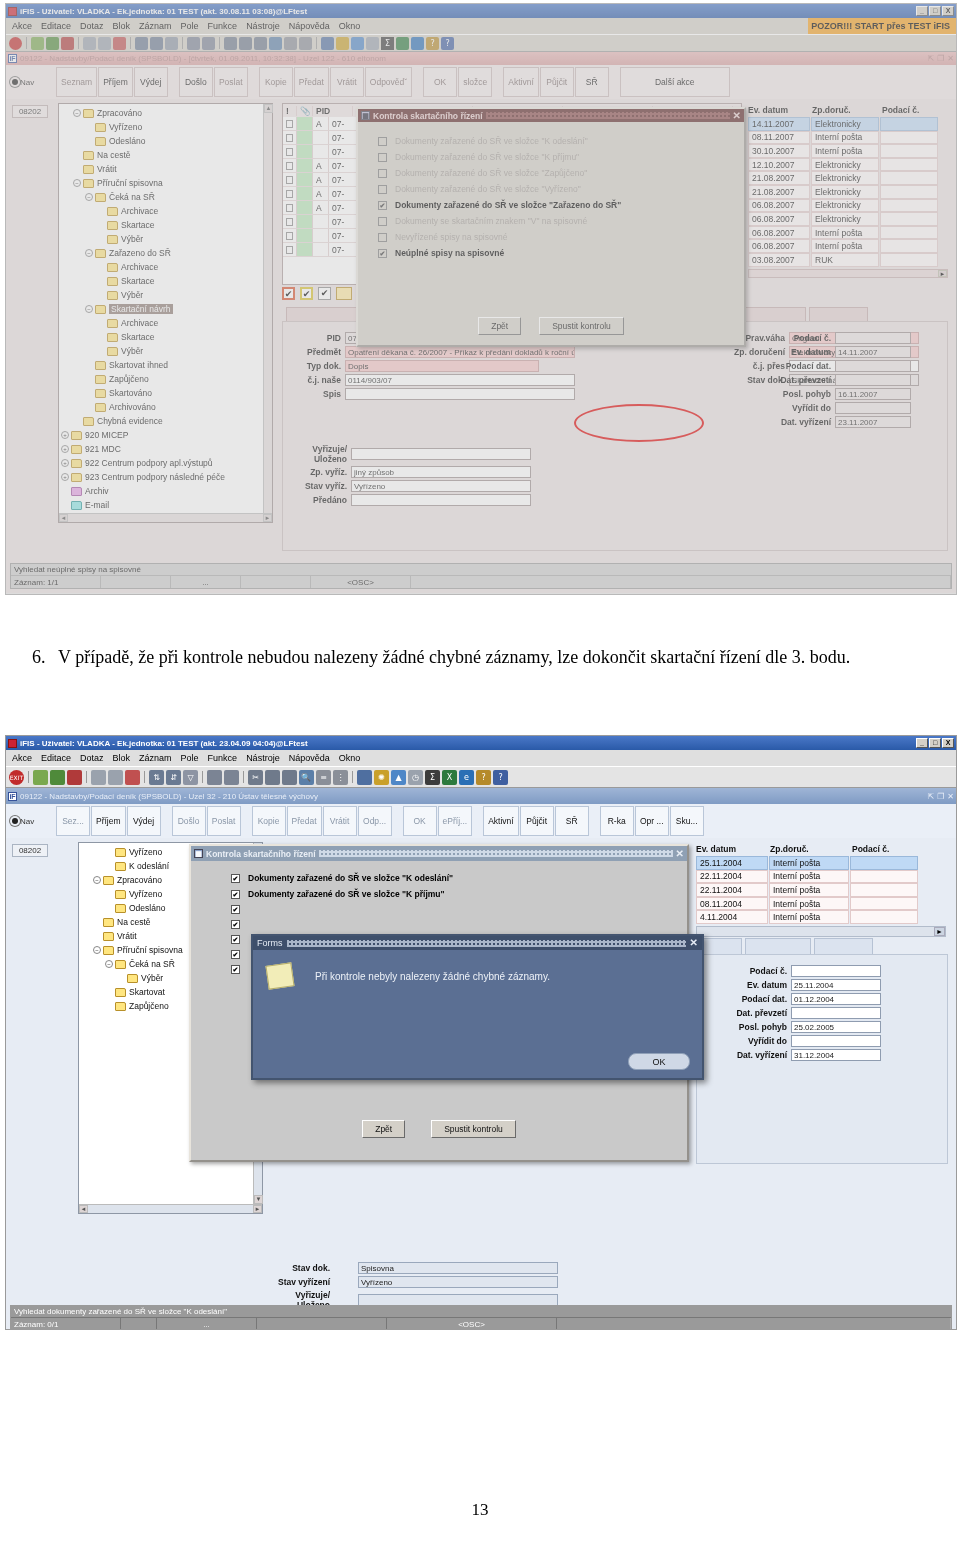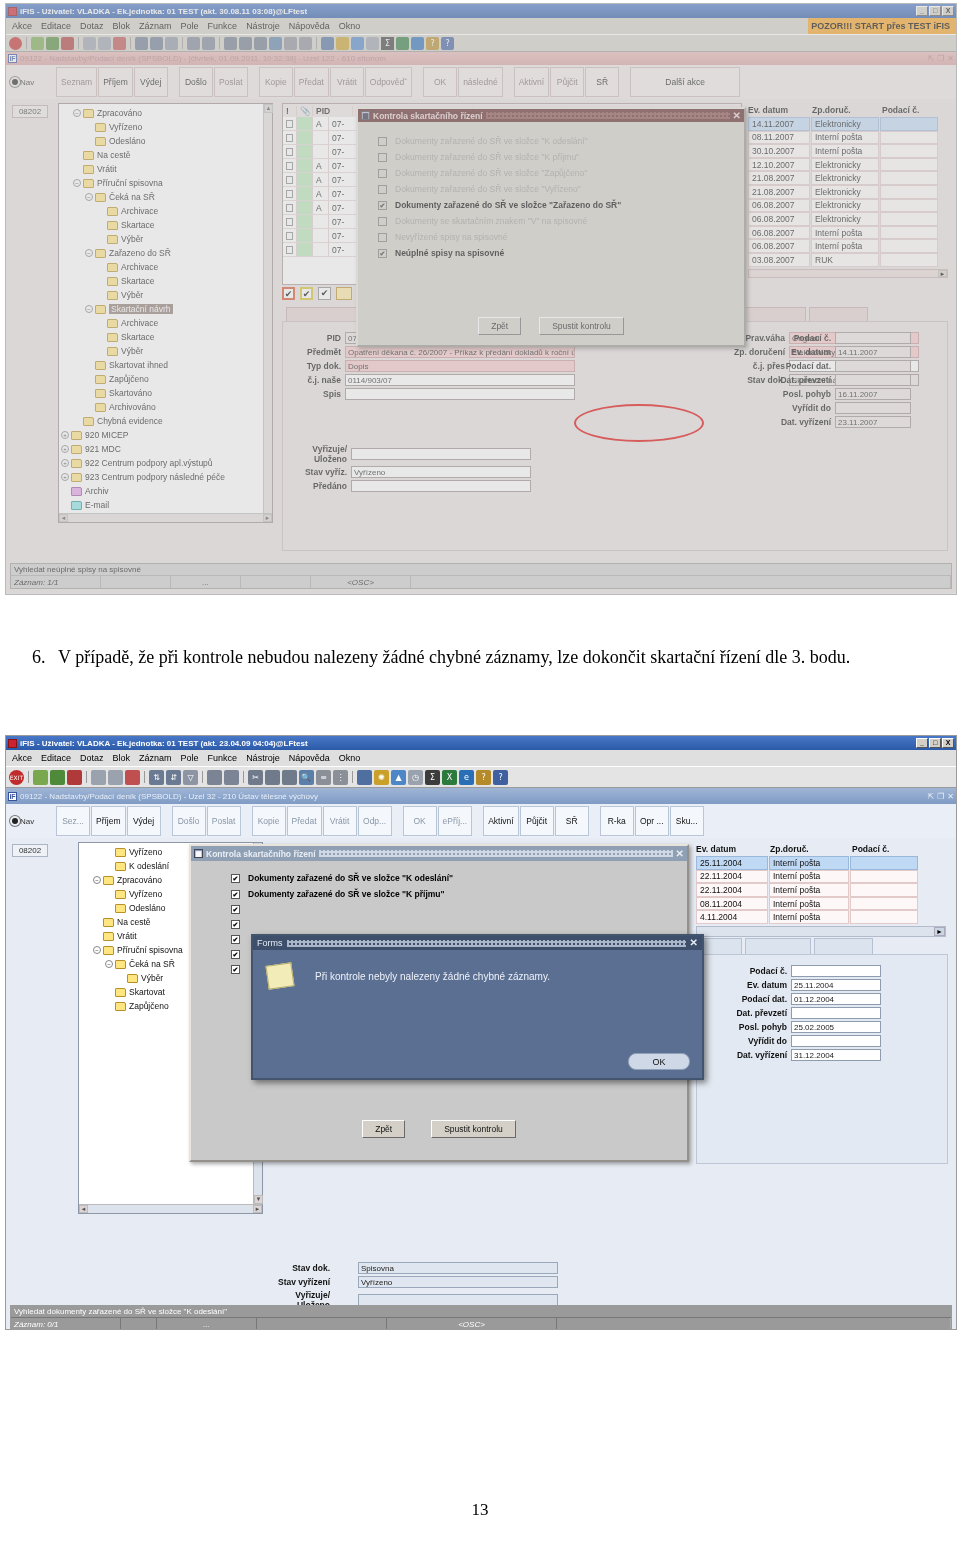--- a/index.html
+++ b/index.html
@@ -162,21 +162,21 @@
 
   
   .status { position:absolute; left:4px; right:4px; bottom:4px; height:26px;
             background:#cfcfcf; border:1px solid #9a9a9a; }
   .status .l1 { height:12px; border-bottom:1px solid #aaa;
                 font-family:"Liberation Sans",sans-serif; font-size:8px;
                 color:#111; padding:0 3px; display:flex; align-items:center; }
   .status .l2 { height:12px; display:flex; font-family:"Liberation Sans",sans-serif;
                 font-size:8px; color:#111; }
   .status .l2 > div { border-right:1px solid #aaa; padding:0 3px;
-                      display:flex; align-items:center;font-style:italic; }
+                      display:flex; align-items:center; }
 
   
   .dlg { position:absolute; background:#d4d0c8; border:2px outset #e8e4dc;
          box-shadow:2px 2px 4px rgba(0,0,0,.35); }
   .dlg-tb { height:13px; display:flex; align-items:center; gap:3px;
             padding:0 3px; font-family:"Liberation Sans",sans-serif;
             font-size:8.5px; font-weight:bold; }
   .dlg-tb.maroon { background:#5c2424; color:#e8cfcf; }
   .dlg-tb.steel  { background:#8fa0b4; color:#e9eef5; }
   .dlg-tb .hatch { flex:1 1 auto; height:7px; }
@@ -322,21 +322,21 @@
         <div class="gsep"></div>
     <div class="bgrp">
       <div class="btn">Kopie</div>
       <div class="btn">Předat</div>
       <div class="btn">Vrátit</div>
       <div class="btn">Odpovědˇ</div>
     </div>
         <div class="gsep"></div>
     <div class="bgrp">
       <div class="btn">OK</div>
-      <div class="btn">následné</div>
+      <div class="btn">složce</div>
     </div>
         <div class="gsep"></div>
     <div class="bgrp">
       <div class="btn">Aktivní</div>
       <div class="btn">Půjčit</div>
       <div class="btn on">SŘ</div>
     </div>
         <div class="gsep"></div>
     <div class="btn wide on">Další akce</div>
   </div>
@@ -713,21 +713,21 @@
             <div class="frow">
               <div class="flab" style="width: 56px;">PID</div>
               <div class="fin ro" style="width: 230px;">07-22144_62</div>
             </div>
             <div class="frow">
               <div class="flab" style="width: 56px;">Předmět</div>
               <div class="fin pink" style="width: 230px;">Opatření děkana č. 26/2007 - Příkaz k předání dokladů k roční účetní uzávěrce za rok 200</div>
             </div>
             <div class="frow">
               <div class="flab" style="width: 56px;">Typ dok.</div>
-              <div class="fin pink" style="width: 230px;">Dopis</div>
+              <div class="fin pink" style="width: 194px;">Dopis</div>
             </div>
             <div class="frow">
               <div class="flab" style="width: 56px;">č.j. naše</div>
               <div class="fin" style="width: 230px;">0114/903/07</div>
             </div>
             <div class="frow">
               <div class="flab" style="width: 56px;">Spis</div>
               <div class="fin" style="width: 230px;"></div>
             </div>
           </div>
@@ -776,20 +776,24 @@
             </div>
             <div class="frow">
               <div class="flab" style="width: 74px;">Dat. vyřízení</div>
               <div class="fin ro" style="width: 76px;">23.11.2007</div>
             </div>
           </div>
       <div id="formB1" style="position:absolute;left:6px;top:122px;width:660px">
             <div class="frow">
               <div class="flab" style="width: 62px;">Vyřizuje/ Uloženo</div>
               <div class="fin" style="width: 180px;"></div>
+            </div>
+            <div class="frow">
+              <div class="flab" style="width: 62px;">Zp. vyříz.</div>
+              <div class="fin" style="width: 180px;">jiný způsob</div>
             </div>
             <div class="frow">
               <div class="flab" style="width: 62px;">Stav vyříz.</div>
               <div class="fin" style="width: 180px;">Vyřízeno</div>
             </div>
             <div class="frow">
               <div class="flab" style="width: 62px;">Předáno</div>
               <div class="fin" style="width: 180px;"></div>
             </div>
           </div>

